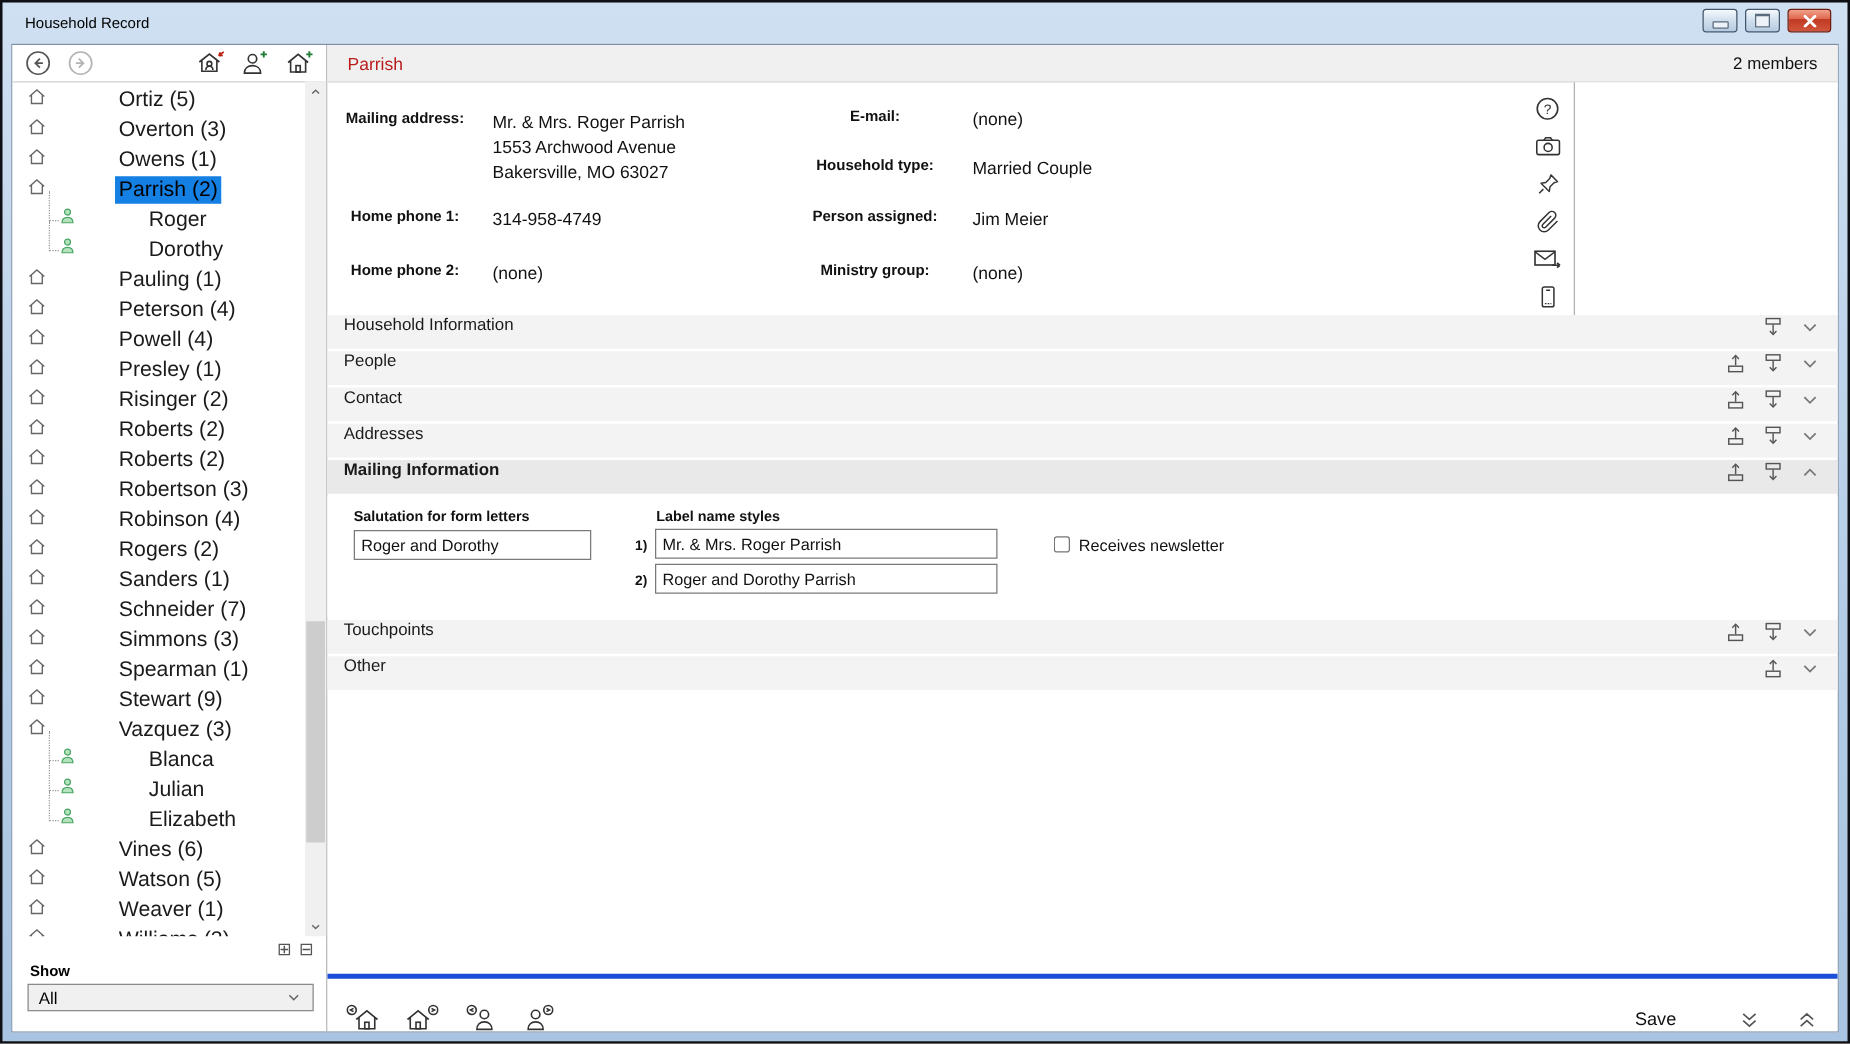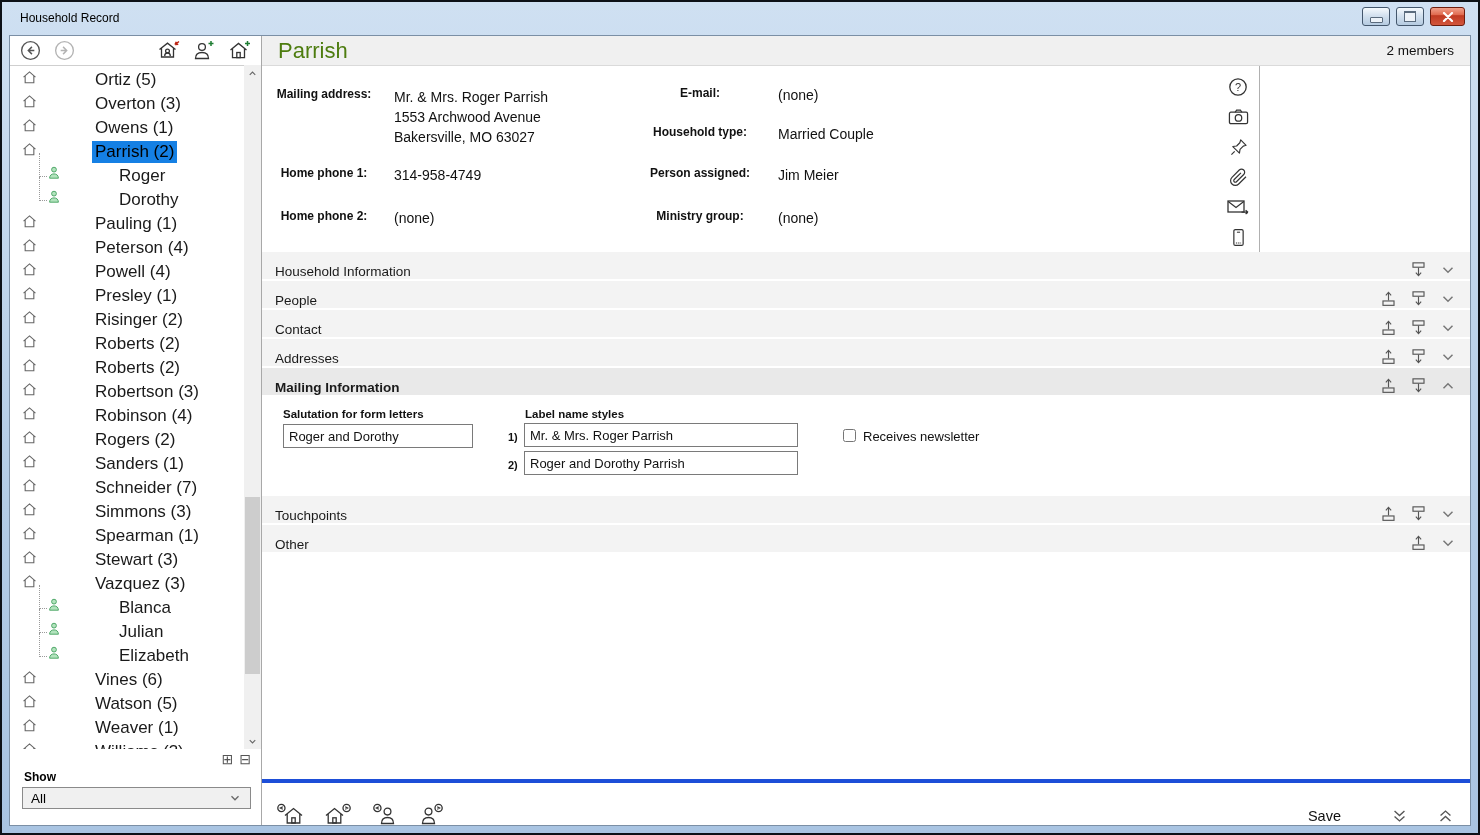--- a/index.html
+++ b/index.html
@@ -46,33 +46,33 @@
   .sb-footer{flex:none;height:76px;padding:2px 10px 0 12px;box-sizing:border-box;}
   .sb-footer-icons{display:flex;justify-content:flex-end;gap:6px;font-size:14px;color:#555;height:18px;}
   .show-label{font-weight:bold;font-size:12px;margin:1px 0 3px 2px;}
   .show-select{height:22px;background:#f0f0f0;border:1px solid #8a8a8a;display:flex;align-items:center;
                padding:0 8px;font-size:13.5px;box-sizing:border-box;}
   .show-select .sp{flex:1;}
   
   .main{flex:1;display:flex;flex-direction:column;position:relative;background:#fff;min-width:0;}
   .main-header{height:29px;flex:none;background:#f0f0f0;border-bottom:1px solid #dadada;
                display:flex;align-items:center;padding:0 16px;}
-  .mh-title{font-size:22px;color:#4d7c0f;text-align:right;}
+  .mh-title{font-size:14px;color:#b91c1c;text-align:right;}
   .mh-members{margin-left:auto;font-size:13.5px;color:#111;}
   .details{height:186px;flex:none;position:relative;}
   .f-label{position:absolute;font-weight:bold;font-size:12px;text-align:center;width:120px;color:#111;}
   .f-value{position:absolute;font-size:14px;color:#111;line-height:20px;}
   .detail-divider{position:absolute;right:210px;top:0;bottom:0;border-right:1px solid #b0b0b0;}
   .side-icons{position:absolute;right:219px;top:6px;width:26px;display:flex;flex-direction:column;
               align-items:center;}
   .side-icons .icon-btn{height:30px;}
   .photo-area{position:absolute;right:0;top:0;bottom:0;width:209px;background:#fff;}
   
   .sections{flex:none;}
-  .section-row{height:27px;background:#f3f3f3;margin-bottom:2px;display:flex;align-items:flex-end;
+  .section-row{height:27px;background:#f3f3f3;margin-bottom:2px;display:flex;align-items:flex-start;
                padding:0 13px;font-size:13.5px;color:#1a1a1a;}
   .section-row.expanded{background:#e9e9e9;font-weight:bold;}
   .s-icons{margin-left:auto;display:flex;align-items:center;gap:11px;}
   .mailing-content{height:97px;background:#fff;position:relative;margin-bottom:2px;}
   .form-label{position:absolute;font-weight:bold;font-size:11.5px;color:#111;}
   .num{position:absolute;font-weight:bold;font-size:11px;color:#111;}
   .txt-input{position:absolute;height:20px;border:1px solid #7a7a7a;font-family:"Liberation Sans",sans-serif;
              font-size:13px;padding:1px 5px;box-sizing:content-box;color:#111;background:#fff;}
   .cb{position:absolute;width:13px;height:13px;margin:0;}
   .cb-label{position:absolute;font-size:13px;color:#111;}
@@ -313,21 +313,21 @@
               </svg>
             </span>
             <span class="tlabel">Spearman (1)</span>
           </div>
           <div class="tree-item">
             <span class="ticon">
               <svg width="17" height="17" viewBox="0 0 20 20">
                 <path d="M3 9.6 L10 3.4 L17 9.6 M4.9 8.2 V16.2 H15.1 V8.2" fill="none" stroke="#666" stroke-width="1.3"></path>
               </svg>
             </span>
-            <span class="tlabel">Stewart (3)</span>
+            <span class="tlabel">Stewart (9)</span>
           </div>
           <div class="tree-item">
             <span class="ticon">
               <svg width="17" height="17" viewBox="0 0 20 20">
                 <path d="M3 9.6 L10 3.4 L17 9.6 M4.9 8.2 V16.2 H15.1 V8.2" fill="none" stroke="#666" stroke-width="1.3"></path>
               </svg>
             </span>
             <span class="tlabel">Vazquez (3)</span>
           </div>
           <div class="tree-item person">

